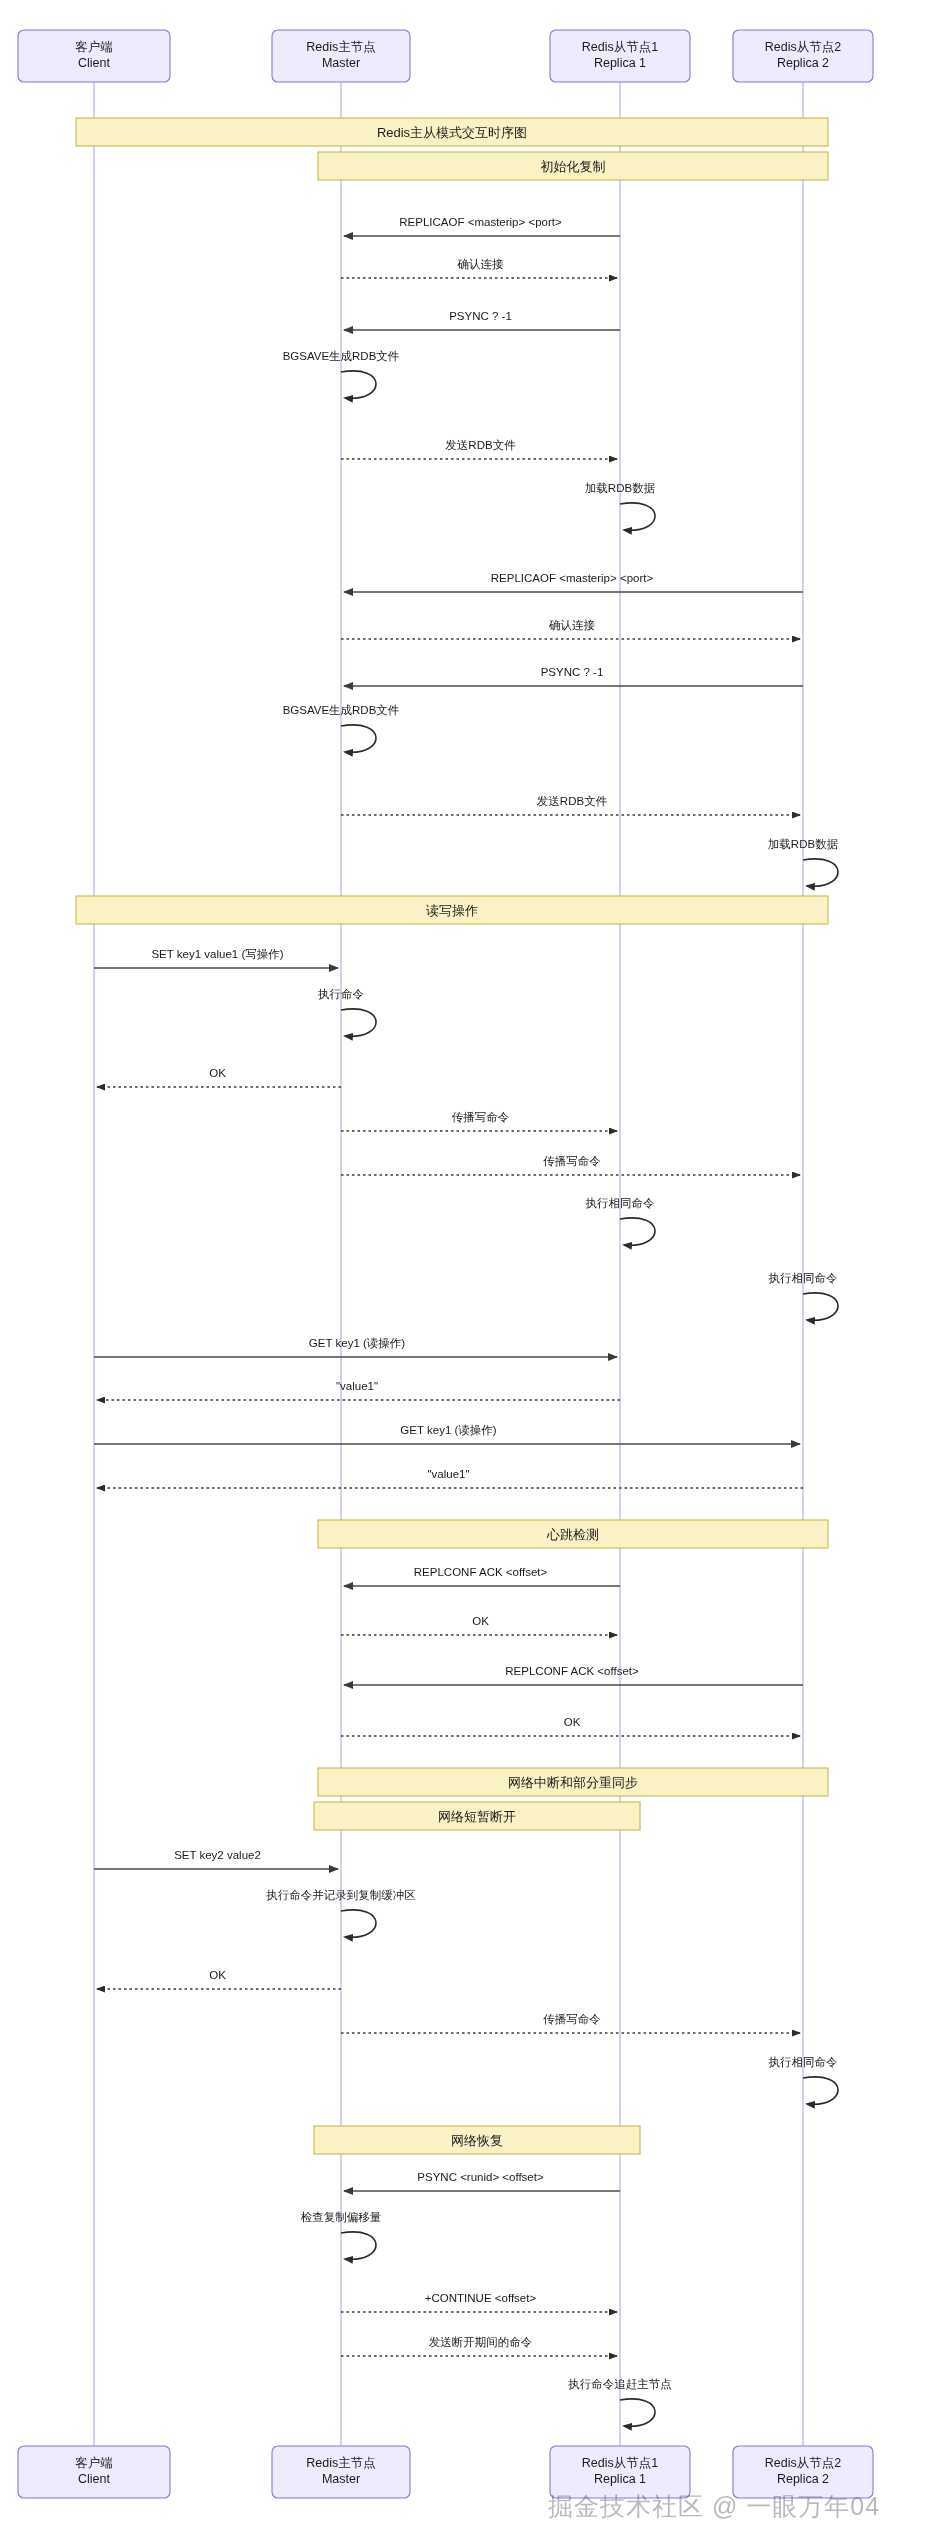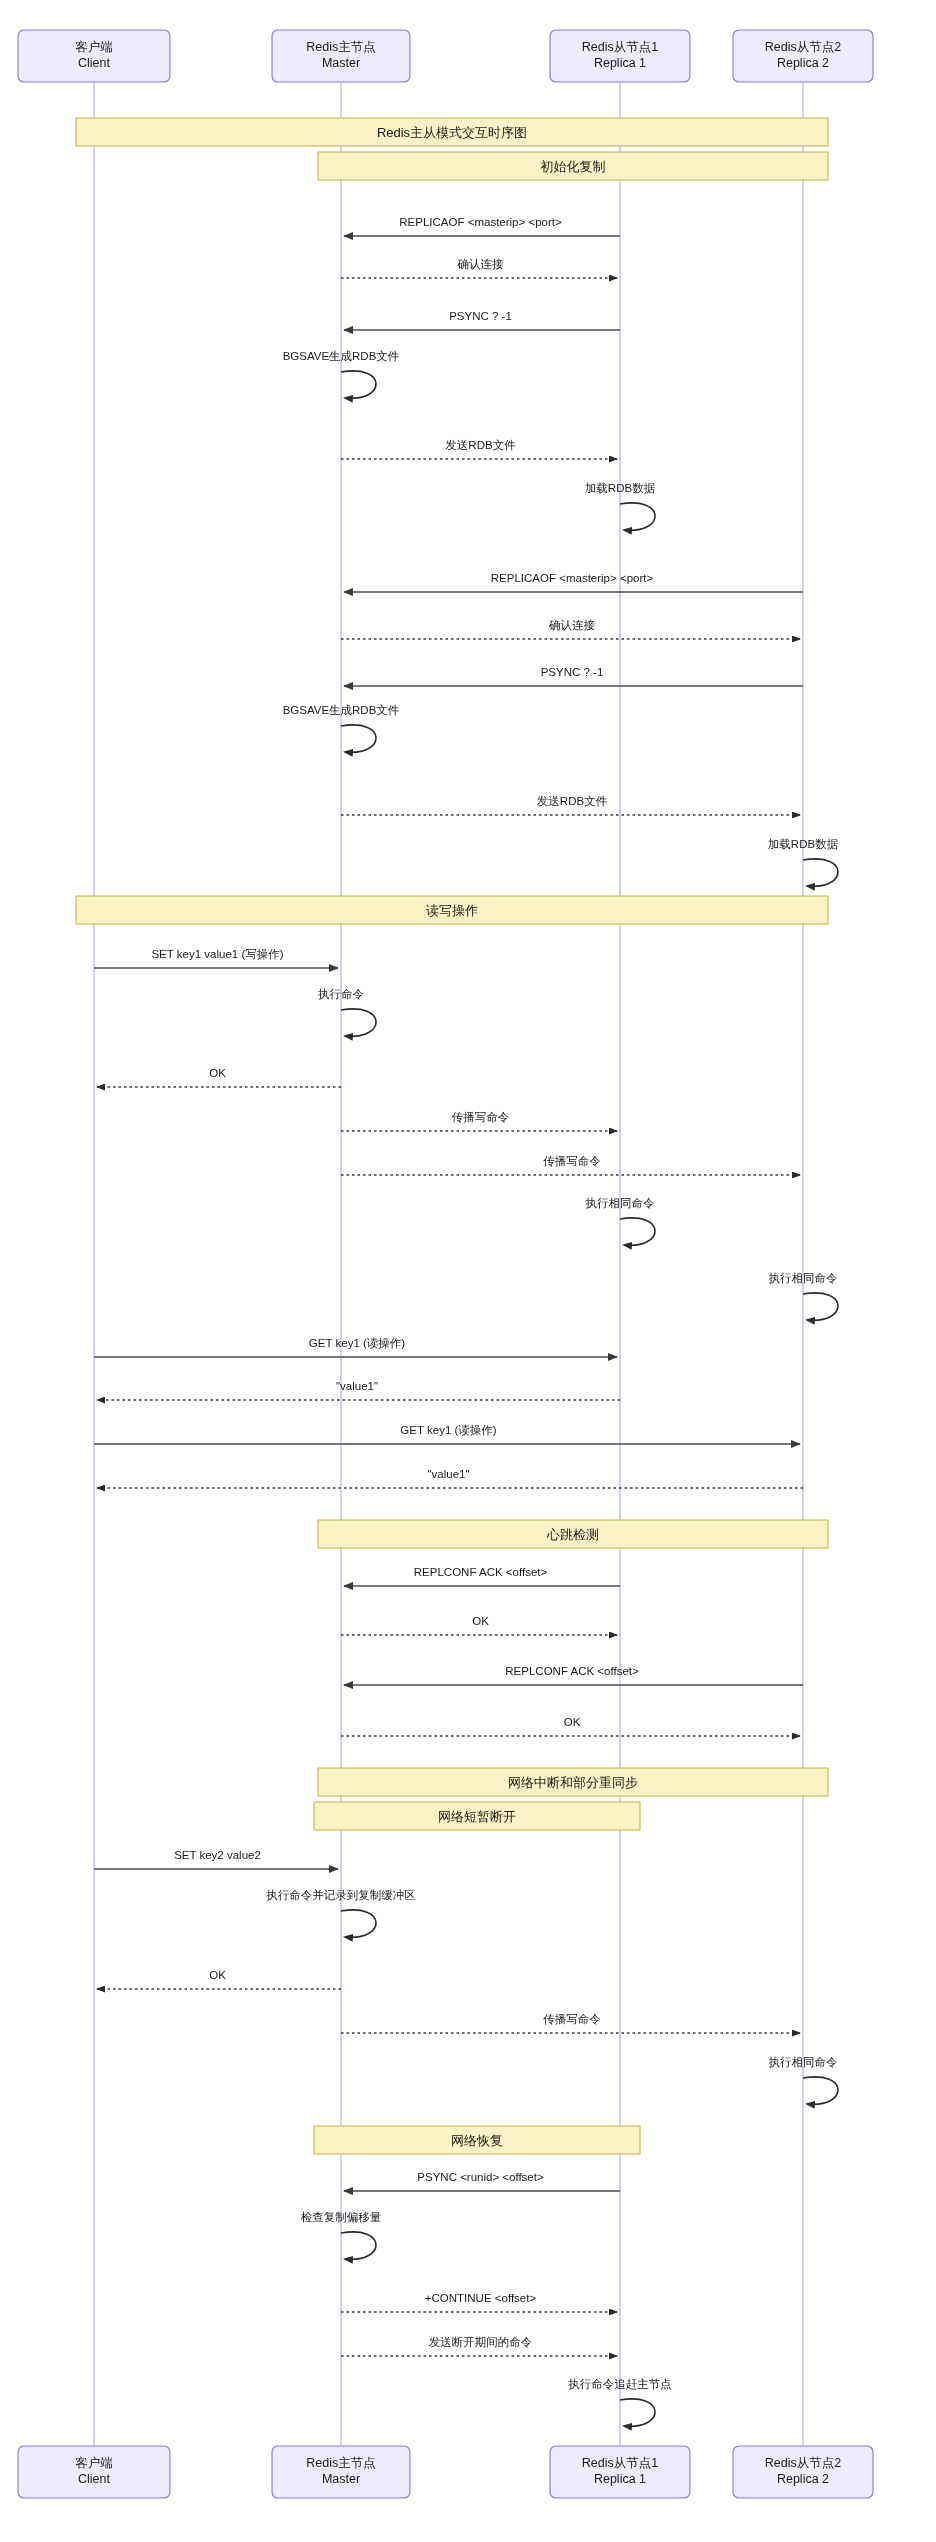--- a/index.html
+++ b/index.html
@@ -261,13 +261,14 @@
           <text x="620" y="2467" class="ptext">Redis从节点1</text>
           <text x="620" y="2483" class="ptext">Replica 1</text>
         </g>
         <g>
           <rect x="733" y="2446" width="140" height="52" rx="6" ry="6" class="pbox"></rect>
           <text x="803" y="2467" class="ptext">Redis从节点2</text>
           <text x="803" y="2483" class="ptext">Replica 2</text>
         </g>
       </g>
   </svg>
+  <div class="watermark">掘金技术社区 @ 一眼万年04</div>
 </div>
 
 </body></html>

